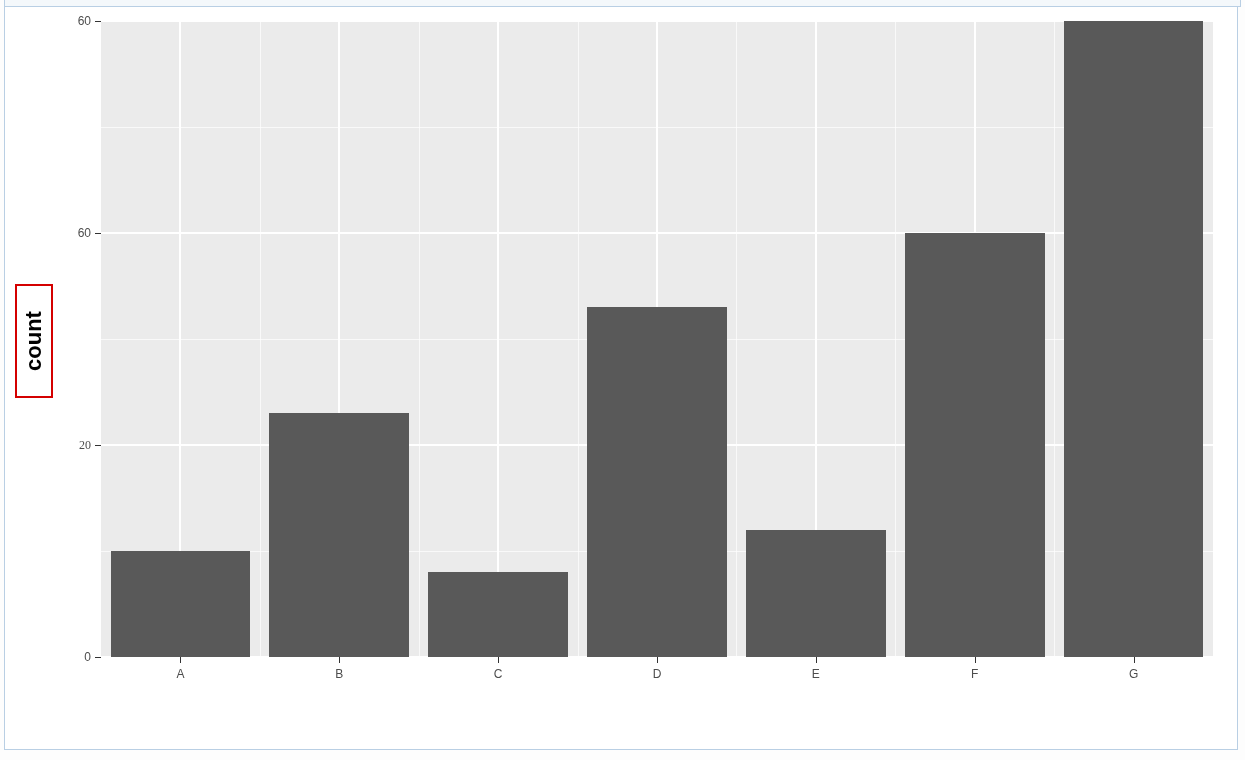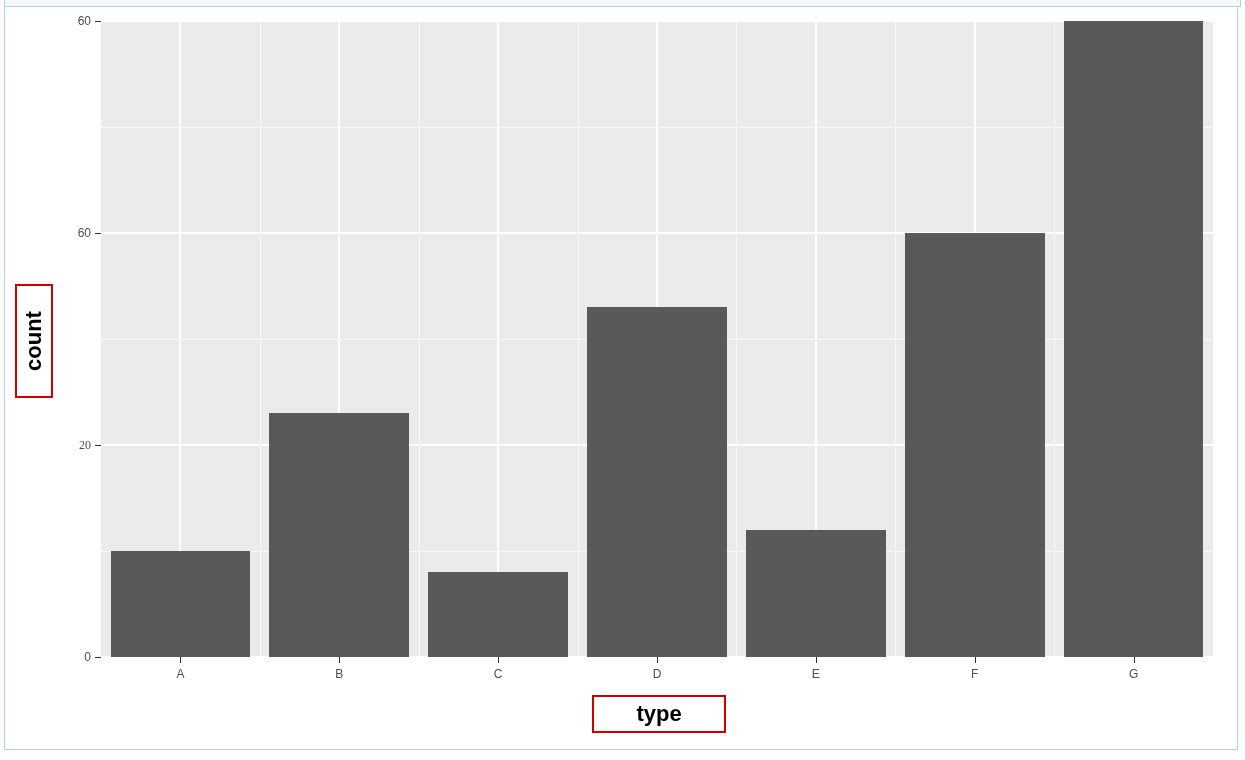--- a/index.html
+++ b/index.html
@@ -80,23 +80,20 @@
     <div class="xlab" id="xlB" style="left: 334.286px; top: 660px;">B</div>
     <div class="xlab" id="xlC" style="left: 493.143px; top: 660px;">C</div>
     <div class="xlab" id="xlD" style="left: 652px; top: 660px;">D</div>
     <div class="xlab" id="xlE" style="left: 810.857px; top: 660px;">E</div>
     <div class="xlab" id="xlF" style="left: 969.714px; top: 660px;">F</div>
     <div class="xlab" id="xlG" style="left: 1128.57px; top: 660px;">G</div>
 
     <div id="ytitle-box" style="left: 10px; top: 277px; width: 34px; height: 110px;">
       <div id="ytitle">count</div>
     </div>
-    <div id="xtitle-box" style="left: 587px; top: 688px; width: 130px; height: 34px;">
-      <div id="xtitle">type</div>
-    </div>
 
   <div class="tick-y" style="left: 90px; top: 650px;"></div>
       <div class="tick-y" style="left: 90px; top: 438px;"></div>
       <div class="tick-y" style="left: 90px; top: 226px;"></div>
       <div class="tick-y" style="left: 90px; top: 14px;"></div>
       <div class="tick-x" style="left: 175.429px; top: 650px;"></div>
       <div class="tick-x" style="left: 334.286px; top: 650px;"></div>
       <div class="tick-x" style="left: 493.143px; top: 650px;"></div>
       <div class="tick-x" style="left: 652px; top: 650px;"></div>
       <div class="tick-x" style="left: 810.857px; top: 650px;"></div>

